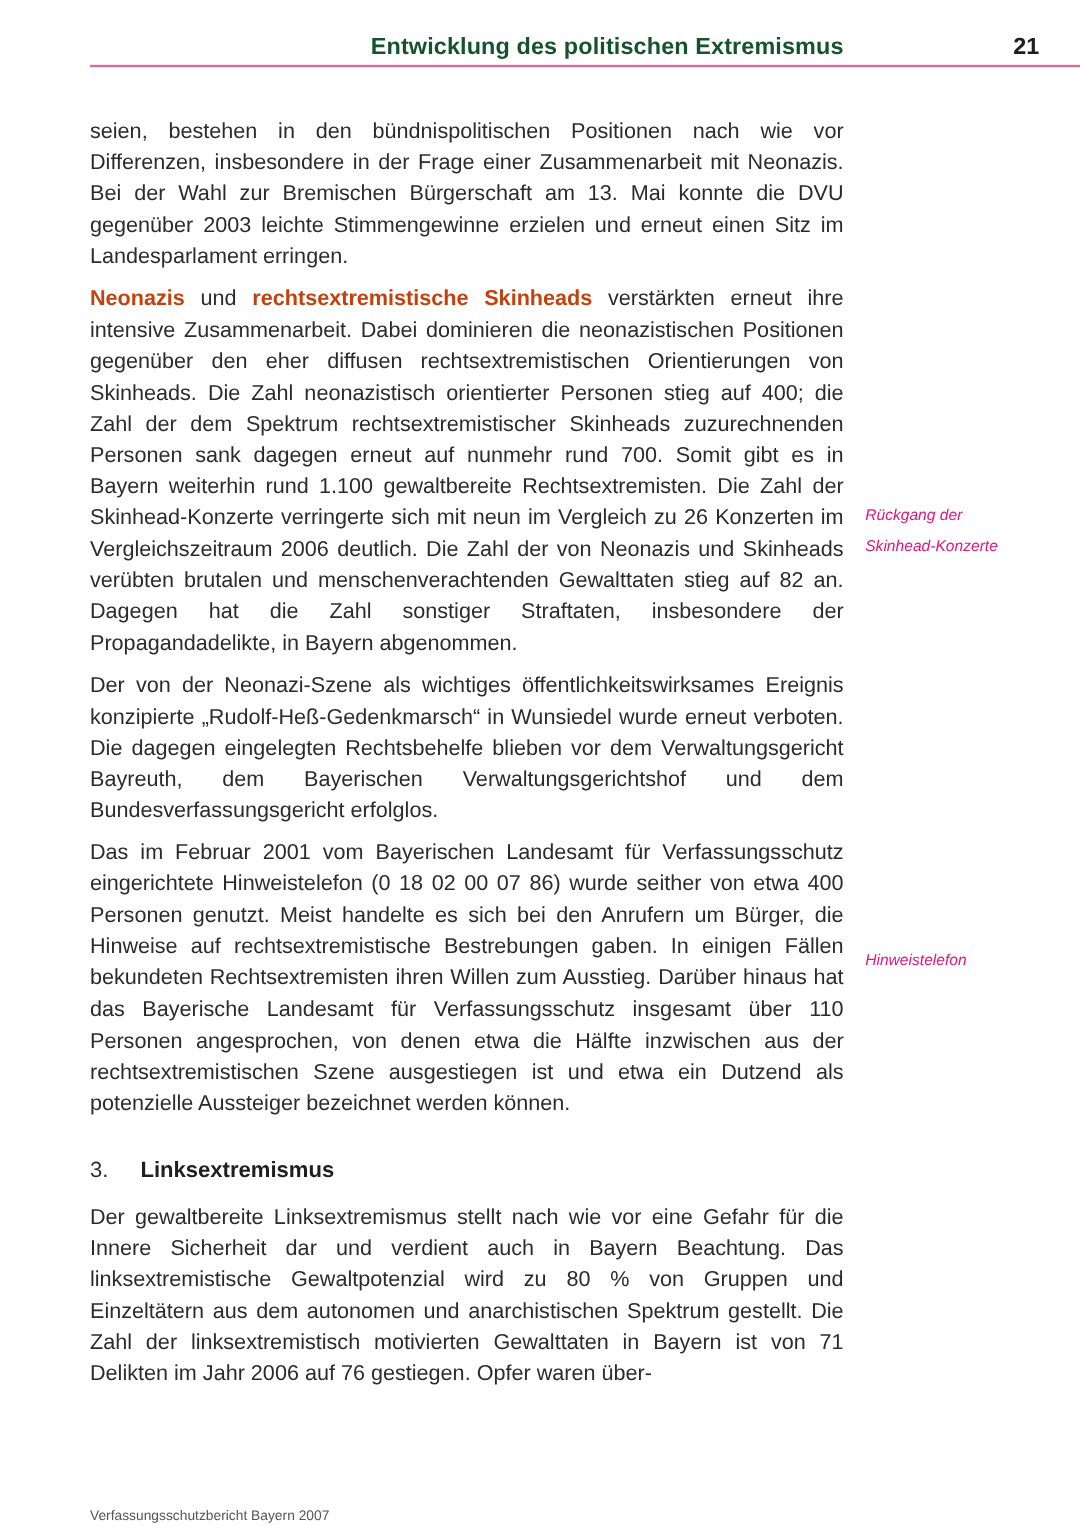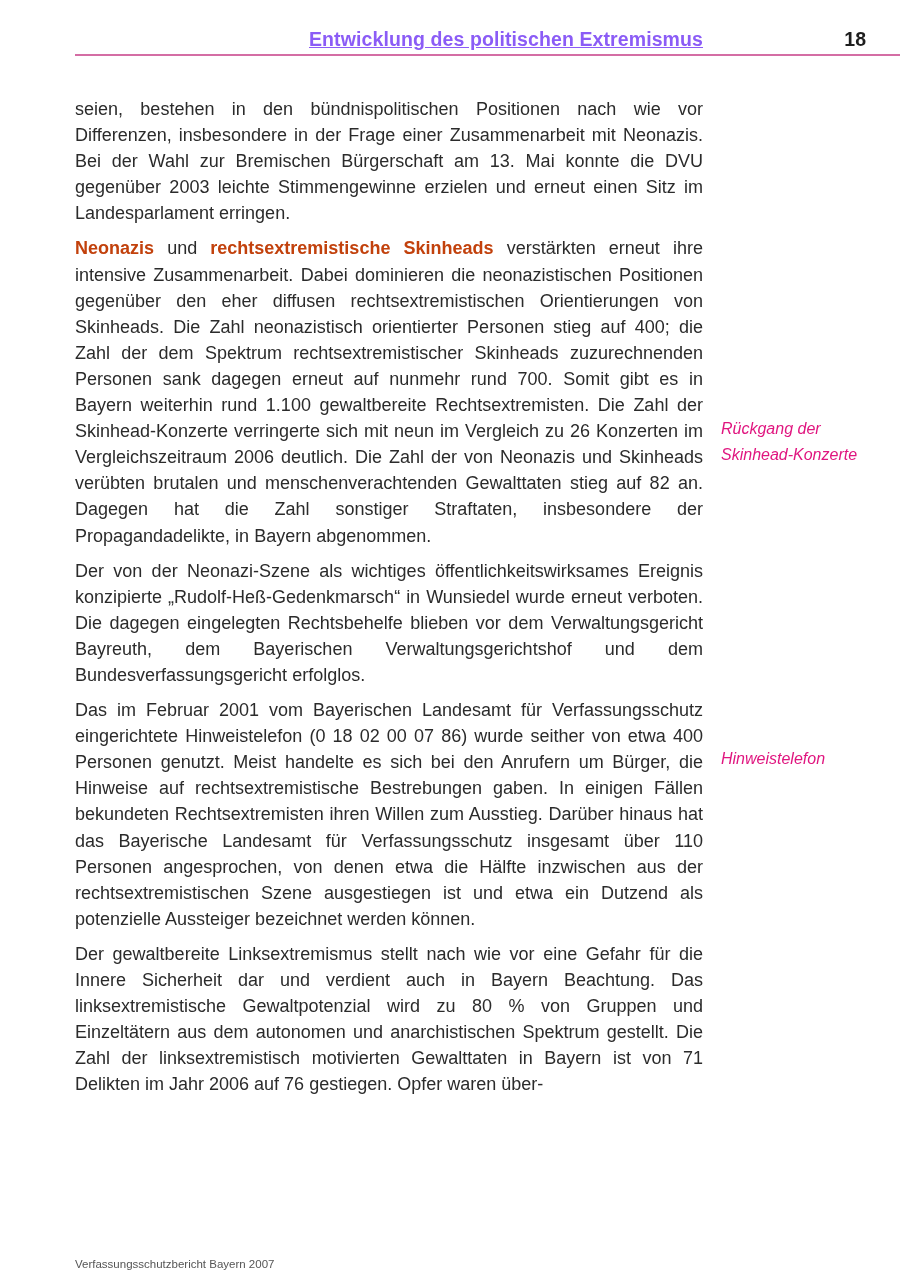--- a/index.html
+++ b/index.html
@@ -1,60 +1,63 @@
 <!DOCTYPE html>
 <html><head>
 <meta charset="utf-8">
 <style>
   html, body { margin: 0; padding: 0; background: #ffffff; }
   body { width: 900px; height: 1272px; position: relative; overflow: hidden;
          font-family: "Liberation Sans", "DejaVu Sans", sans-serif; color: #2a2a2a; }
   .header { position: absolute; left: 75px; top: 26px; width: 825px; height: 30px; }
-  .header-title { position: absolute; right: 197px; top: 2px; font-size: 19.5px; font-weight: bold; color: #8b5cf6; letter-spacing: 0.1px; text-decoration: underline; }
+  .header-title { position: absolute; right: 197px; top: 2px; font-size: 19.5px; font-weight: bold; color: #14532d; letter-spacing: 0.1px; }
   .page-number { position: absolute; right: 34px; top: 2px; font-size: 19.5px; font-weight: bold; color: #1e1e1e; }
   .header-rule { position: absolute; left: 0; top: 28px; width: 825px; height: 2px; background: #d46da4; }
   .main { position: absolute; left: 75px; top: 96px; width: 628px; }
   .para { font-size: 18px; line-height: 26.1px; text-align: justify; margin: 0 0 9px 0; hyphens: manual; color: #2b2b2b; }
   .para b { font-weight: bold; color: #c2410c; }
   .section-heading { font-size: 18.4px; line-height: 26px; margin: 30px 0 13px 0; color: #1e1e1e; }
   .section-heading .num { display: inline-block; width: 42px; color: #2b2b2b; }
   .section-heading .title { font-weight: bold; }
-  .margin-note { position: absolute; left: 721px; font-size: 16px; line-height: 26px; font-style: italic; color: #e0157f; width: 170px; }
+  .margin-note { position: absolute; left: 721px; font-size: 13px; line-height: 26px; font-style: italic; color: #e0157f; width: 170px; }
   .footer { position: absolute; left: 75px; top: 1258px; font-size: 11.5px; color: #555; }
 </style>
 </head>
 <body>
 
 <div class="header">
   <span class="header-title">Entwicklung des politischen Extremismus</span>
-  <span class="page-number">18</span>
+  <span class="page-number">21</span>
   <div class="header-rule"></div>
 </div>
 
 <div class="main">
   <p class="para">
     <span>seien, bestehen in den bündnispolitischen Positionen nach wie vor Differenzen, insbesondere in der Frage einer Zusammenarbeit mit Neonazis. Bei der Wahl zur Bremischen Bürgerschaft am 13. Mai konnte die DVU gegenüber 2003 leichte Stimmengewinne erzielen und erneut einen Sitz im Landesparlament erringen.</span>
   </p>
   <p class="para">
     <b>Neonazis</b><span> und </span><b>rechtsextremistische Skinheads</b><span> verstärkten erneut ihre intensive Zusammenarbeit. Dabei dominieren die neonazistischen Positionen gegenüber den eher diffusen rechtsextremistischen Orientierungen von Skinheads. Die Zahl neonazistisch orientierter Personen stieg auf 400; die Zahl der dem Spektrum rechtsextremistischer Skinheads zuzurechnenden Personen sank dagegen erneut auf nunmehr rund 700. Somit gibt es in Bayern weiterhin rund 1.100 gewaltbereite Rechtsextremisten. Die Zahl der Skinhead-Konzerte verringerte sich mit neun im Vergleich zu 26 Konzerten im Vergleichszeitraum 2006 deutlich. Die Zahl der von Neonazis und Skinheads verübten brutalen und menschenverachtenden Gewalttaten stieg auf 82 an. Dagegen hat die Zahl sonstiger Straftaten, insbesondere der Propagandadelikte, in Bayern abgenommen.</span>
   </p>
   <p class="para">
     <span>Der von der Neonazi-Szene als wichtiges öffentlichkeitswirksames Ereignis konzipierte „Rudolf-Heß-Gedenkmarsch“ in Wunsiedel wurde erneut verboten. Die dagegen eingelegten Rechtsbehelfe blieben vor dem Verwaltungsgericht Bayreuth, dem Bayerischen Verwaltungsgerichtshof und dem Bundesverfassungsgericht erfolglos.</span>
   </p>
   <p class="para">
     <span>Das im Februar 2001 vom Bayerischen Landesamt für Verfassungsschutz eingerichtete Hinweistelefon (0 18 02 00 07 86) wurde seither von etwa 400 Personen genutzt. Meist handelte es sich bei den Anrufern um Bürger, die Hinweise auf rechtsextremistische Bestrebungen gaben. In einigen Fällen bekundeten Rechtsextremisten ihren Willen zum Ausstieg. Darüber hinaus hat das Bayerische Landesamt für Verfassungsschutz insgesamt über 110 Personen angesprochen, von denen etwa die Hälfte inzwischen aus der rechtsextremistischen Szene ausgestiegen ist und etwa ein Dutzend als potenzielle Aussteiger bezeichnet werden können.</span>
   </p>
 
+  <div class="section-heading">
+    <span class="num">3.</span><span class="title">Linksextremismus</span>
+  </div>
   <p class="para">
     <span>Der gewaltbereite Linksextremismus stellt nach wie vor eine Gefahr für die Innere Sicherheit dar und verdient auch in Bayern Beachtung. Das linksextremistische Gewaltpotenzial wird zu 80 % von Gruppen und Einzeltätern aus dem autonomen und anarchistischen Spektrum gestellt. Die Zahl der linksextremistisch motivierten Gewalttaten in Bayern ist von 71 Delikten im Jahr 2006 auf 76 gestiegen. Opfer waren über-</span>
   </p>
 </div>
 
 <div class="margin-note" style="top:416px;">
   <div>Rückgang der</div>
   <div>Skinhead-Konzerte</div>
 </div>
 
-<div class="margin-note" style="top:746px;">
+<div class="margin-note" style="top:787px;">
   <div>Hinweistelefon</div>
 </div>
 
 <div class="footer">Verfassungsschutzbericht Bayern 2007</div>
 
 </body></html>

